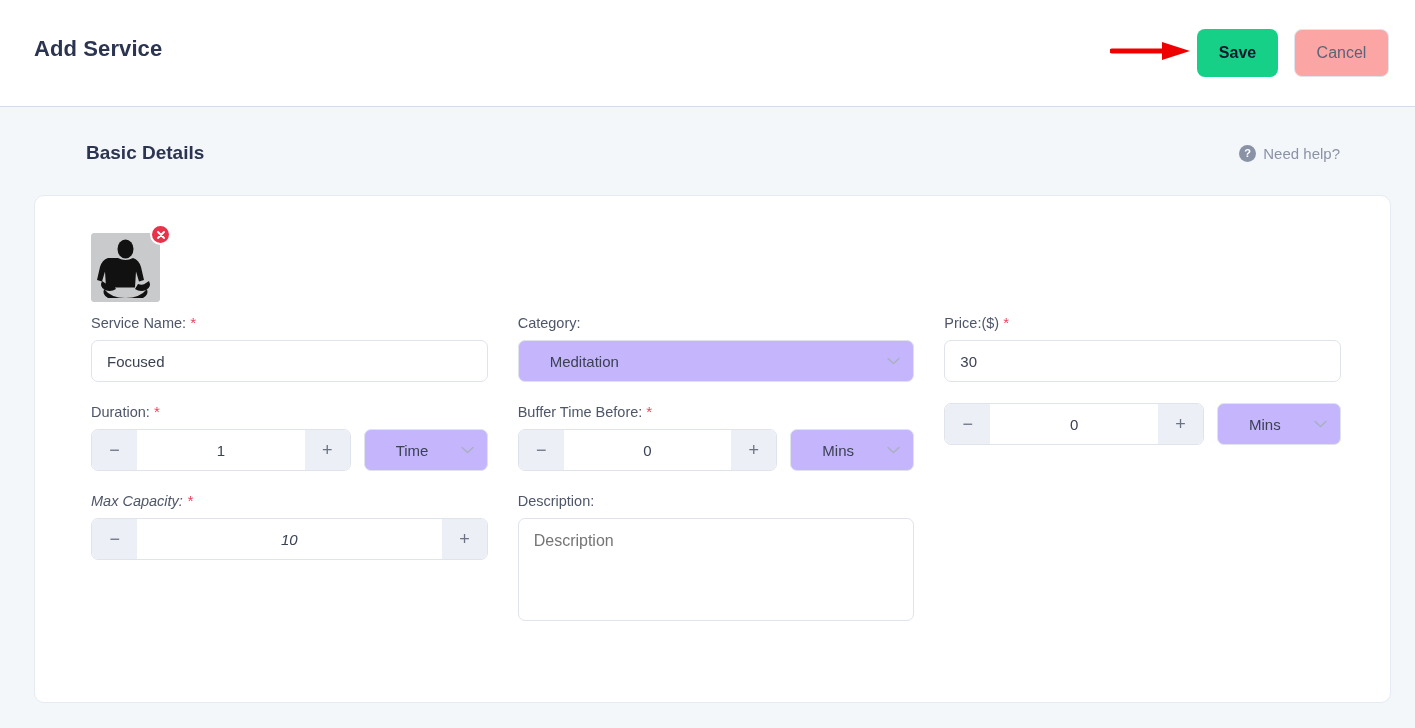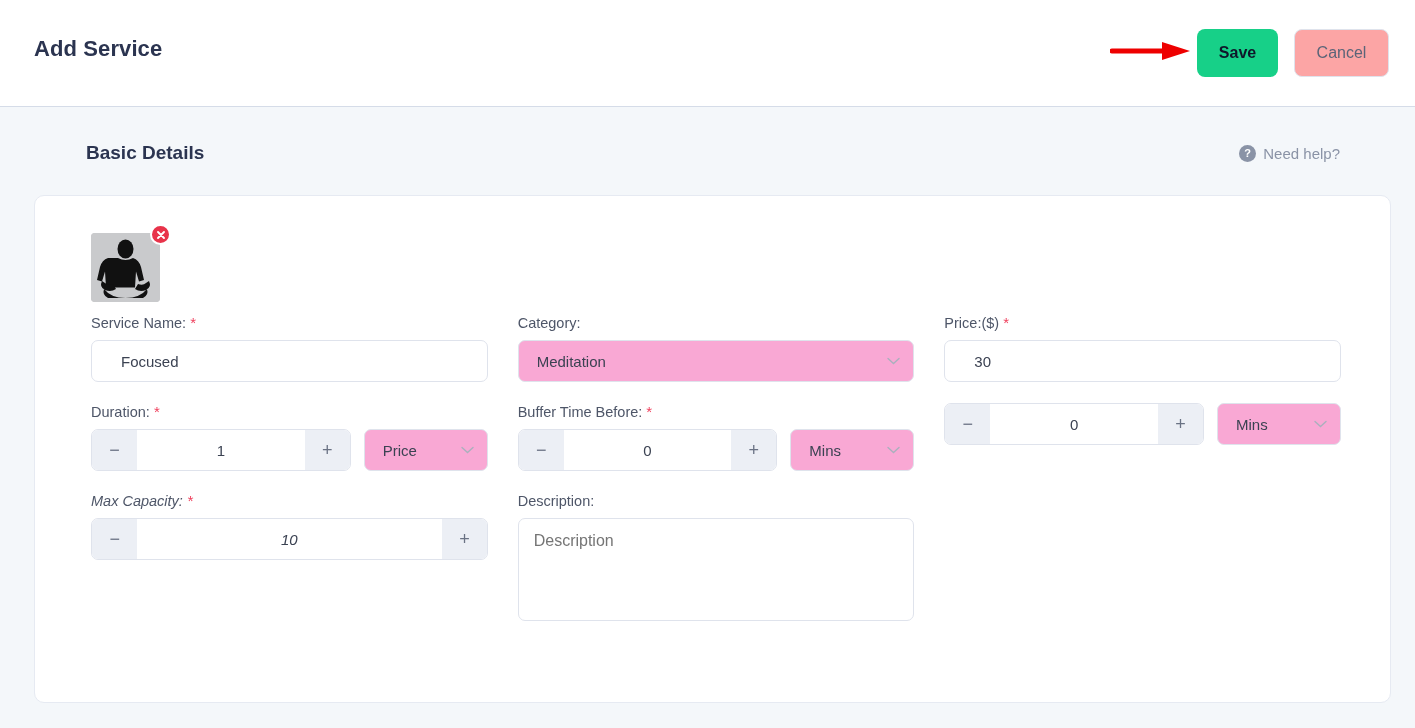--- a/index.html
+++ b/index.html
@@ -164,35 +164,35 @@
     font-weight: normal;
   }
   .req { color: #ef3f5c; font-size: 15px; }
 
   .input {
     width: 100%;
     height: 42px;
     border: 1px solid #dfe3ec;
     border-radius: 7px;
     background: #ffffff;
-    padding: 0 29px;
+    padding: 0 15px;
     font-size: 15px;
     color: #3b4252;
     font-family: "Liberation Sans", sans-serif;
     display: flex;
     align-items: center;
   }
 
   .select {
     position: relative;
     height: 42px;
     border: 1px solid #dfe3ec;
     border-radius: 7px;
-    background: #f9a8d4;
-    padding: 0 18px;
+    background: #c4b5fd;
+    padding: 0 31px;
     font-size: 15px;
     color: #3b4252;
     display: flex;
     align-items: center;
     cursor: pointer;
   }
   .select .chev {
     position: absolute;
     right: 13px;
     top: 50%;
@@ -336,21 +336,21 @@
             <span>Duration:</span>
             <span class="req">*</span>
           </label>
           <div class="stepper-row">
             <div class="stepper">
               <div class="step-btn">−</div>
               <div class="step-val">1</div>
               <div class="step-btn">+</div>
             </div>
             <div class="select unit-select">
-              <span>Price</span>
+              <span>Time</span>
               <svg class="chev" width="13" height="8" viewBox="0 0 13 8">
                 <path d="M1 1.5 L6.5 6.5 L12 1.5" stroke="#aab0bd" stroke-width="1.4" fill="none" stroke-linecap="round"></path>
               </svg>
             </div>
           </div>
         </div>
 
         <div class="col">
           <label class="field-label">
             <span>Buffer Time Before:</span>

